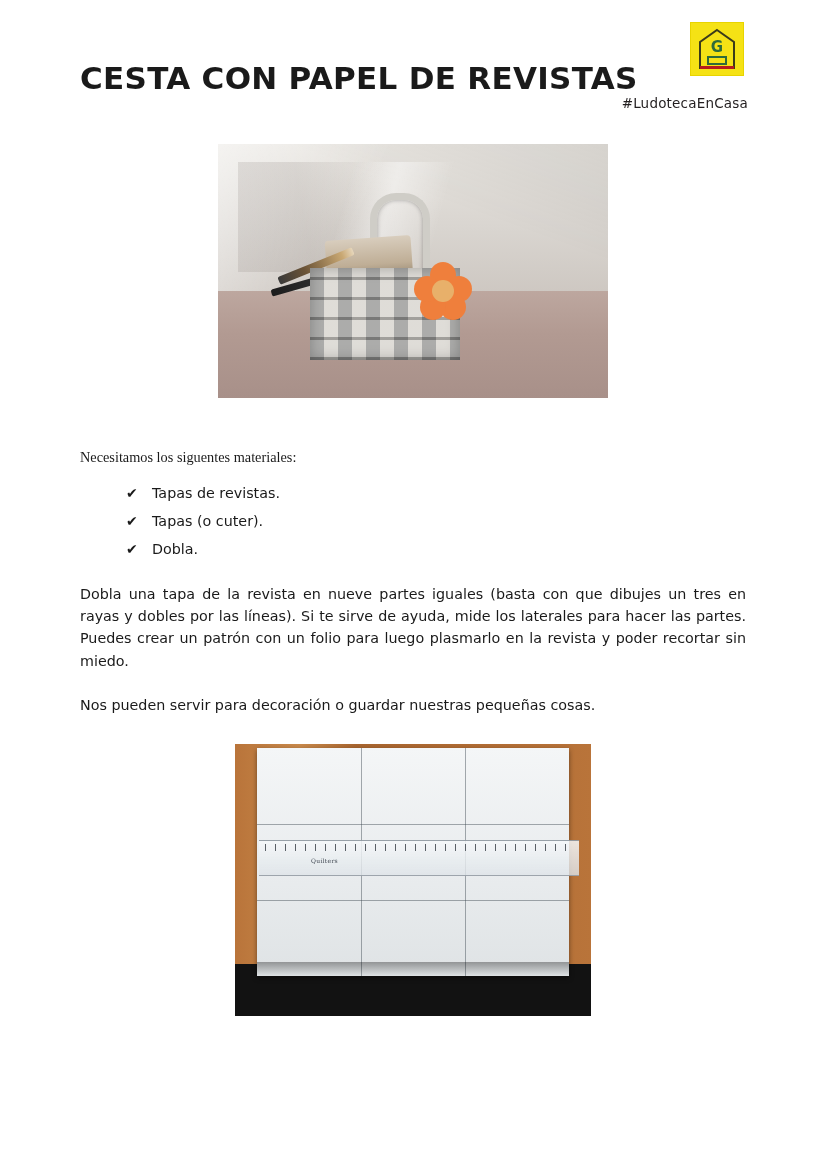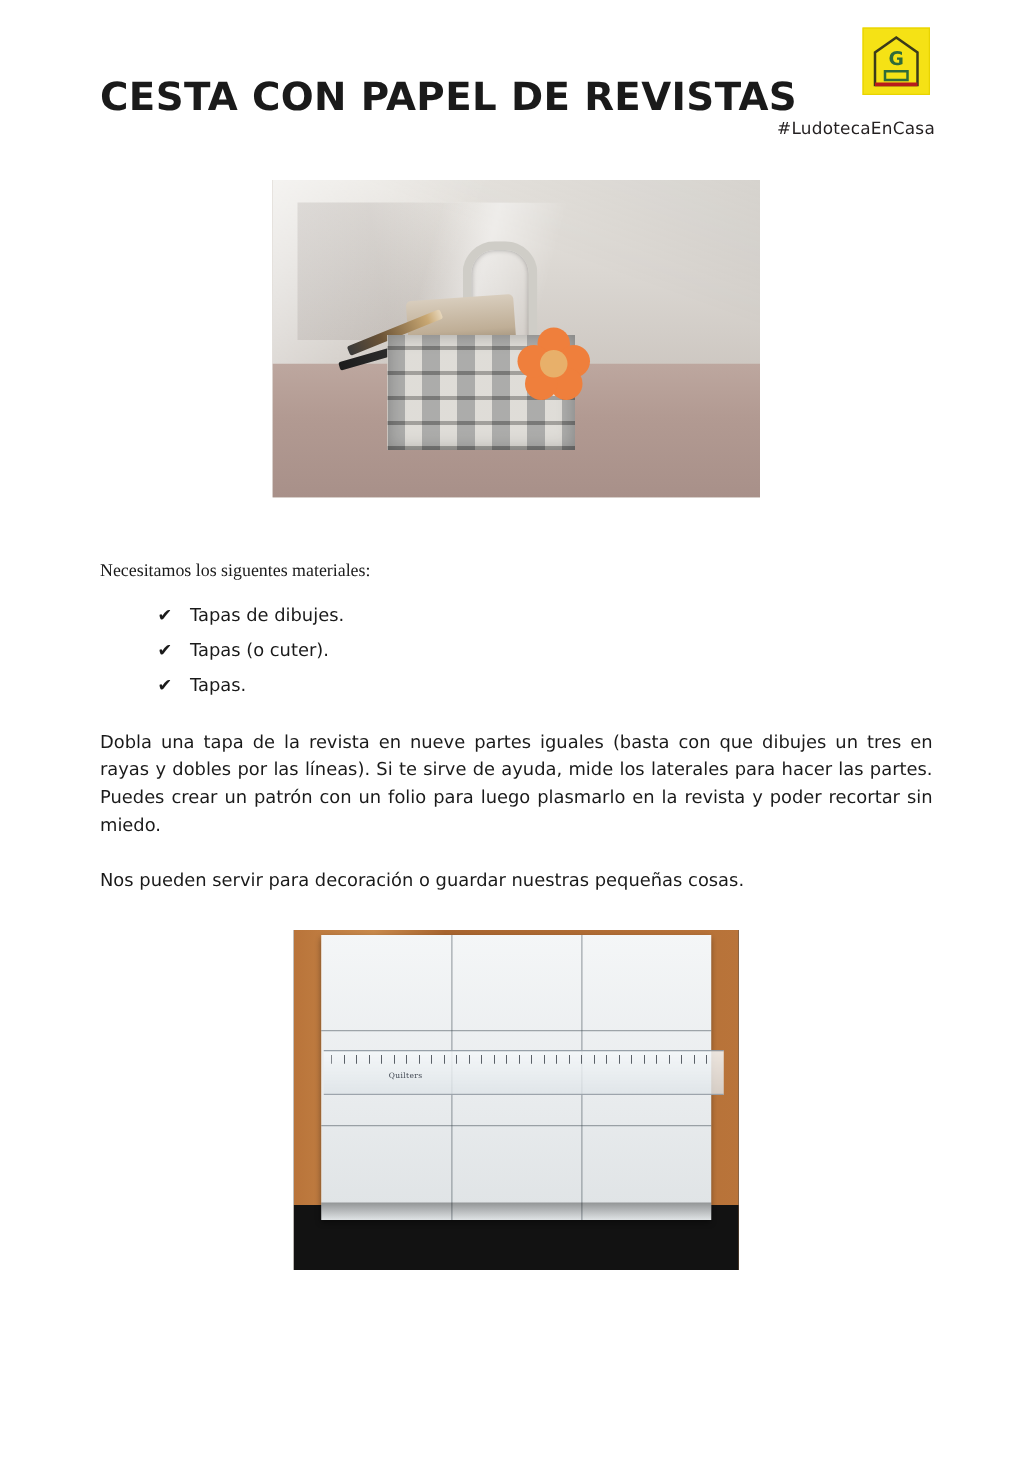--- a/index.html
+++ b/index.html
@@ -344,29 +344,29 @@
       <div class="f1-center"></div>
     </div>
   </div>
 
   <div class="text-block">
     <p class="intro">Necesitamos los siguentes materiales:</p>
 
     <ul class="materials">
       <li>
         <span class="tick">✔</span>
-        <span>Tapas de dibujes.</span>
+        <span>Tapas de revistas.</span>
       </li>
       <li>
         <span class="tick">✔</span>
         <span>Tapas (o  cuter).</span>
       </li>
       <li>
         <span class="tick">✔</span>
-        <span>Tapas.</span>
+        <span>Dobla.</span>
       </li>
     </ul>
 
     <p class="para justified">Dobla una tapa de la revista en nueve partes iguales (basta con que dibujes un tres en rayas y dobles por las líneas). Si te sirve de ayuda, mide los laterales para hacer las partes. Puedes crear un patrón con un folio para luego plasmarlo en la revista y poder recortar sin miedo.</p>
     <p class="para">Nos pueden servir para decoración o guardar nuestras pequeñas cosas.</p>
   </div>
 
   <div class="figure-two">
     <div class="f2-wood"></div>
     <div class="f2-dark-bottom"></div>

